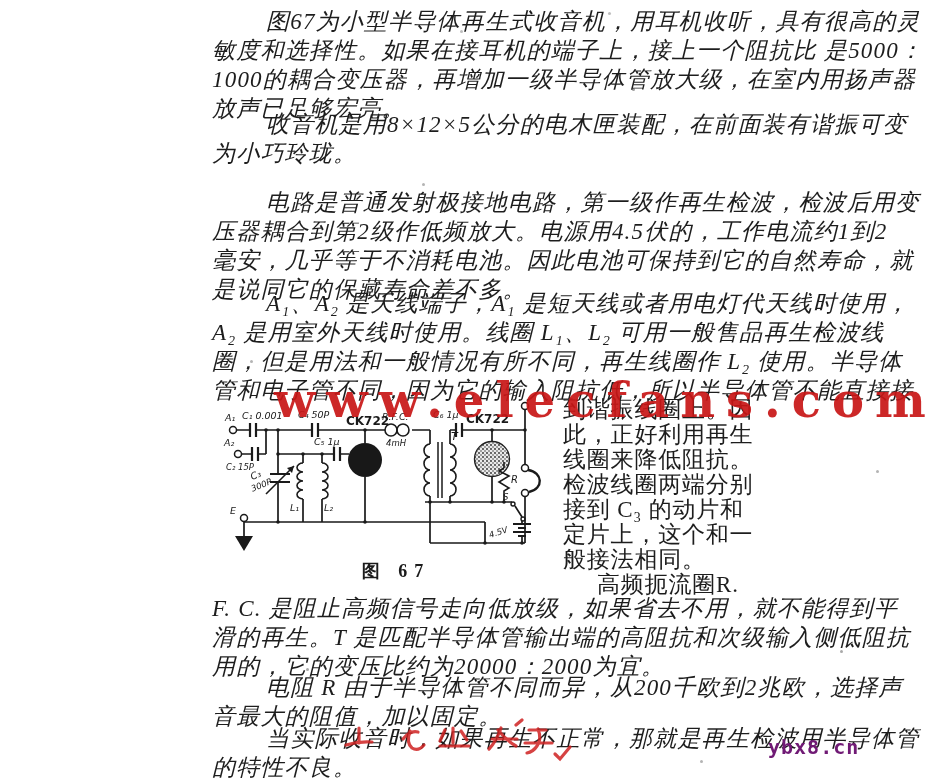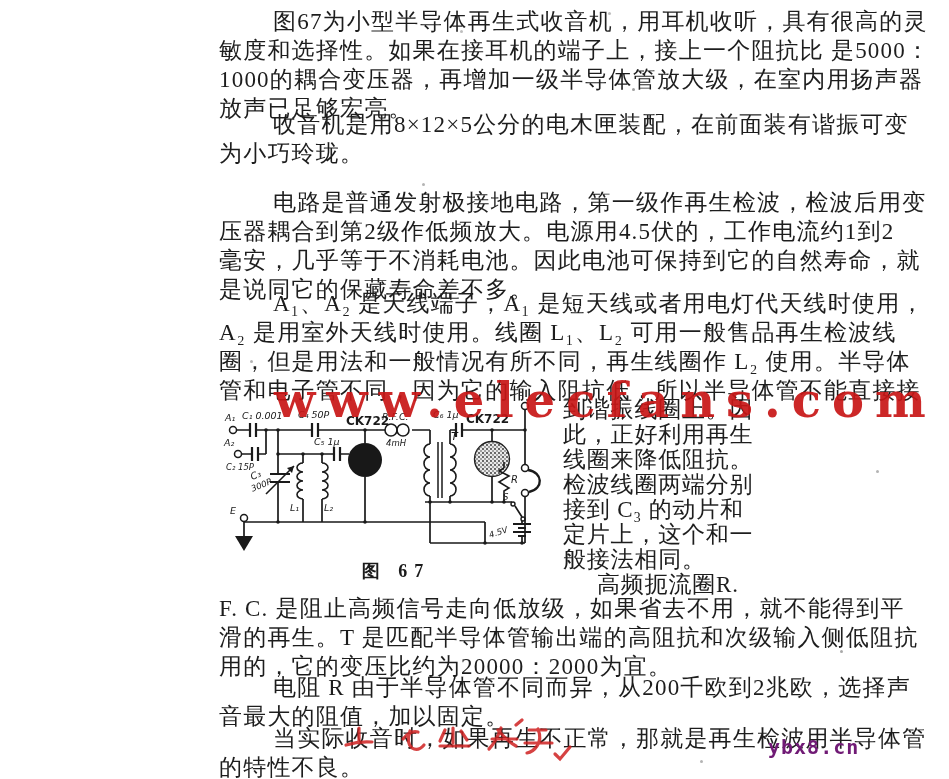--- a/index.html
+++ b/index.html
@@ -1,20 +1,20 @@
 <!DOCTYPE html>
 <html><head>
 <meta charset="utf-8">
 <style>
   html,body{margin:0;padding:0;}
   body{
     width:949px;height:779px;position:relative;overflow:hidden;
     background:#ffffff;font-family:"Liberation Serif",serif;
   }
-  .para{position:absolute;left:219px;width:700px;}
+  .para{position:absolute;left:212px;width:700px;font-style:italic;}
   .tl{
     height:29px;line-height:29px;font-size:23px;letter-spacing:1.2px;
     white-space:nowrap;color:#1d1d1d;font-weight:500;
   }
   .ind{padding-left:54px;}
   .sidecol{position:absolute;left:563px;top:397px;width:160px;}
   .sl{
     height:25px;line-height:25px;font-size:23px;letter-spacing:0.8px;
     white-space:nowrap;color:#1d1d1d;
   }

